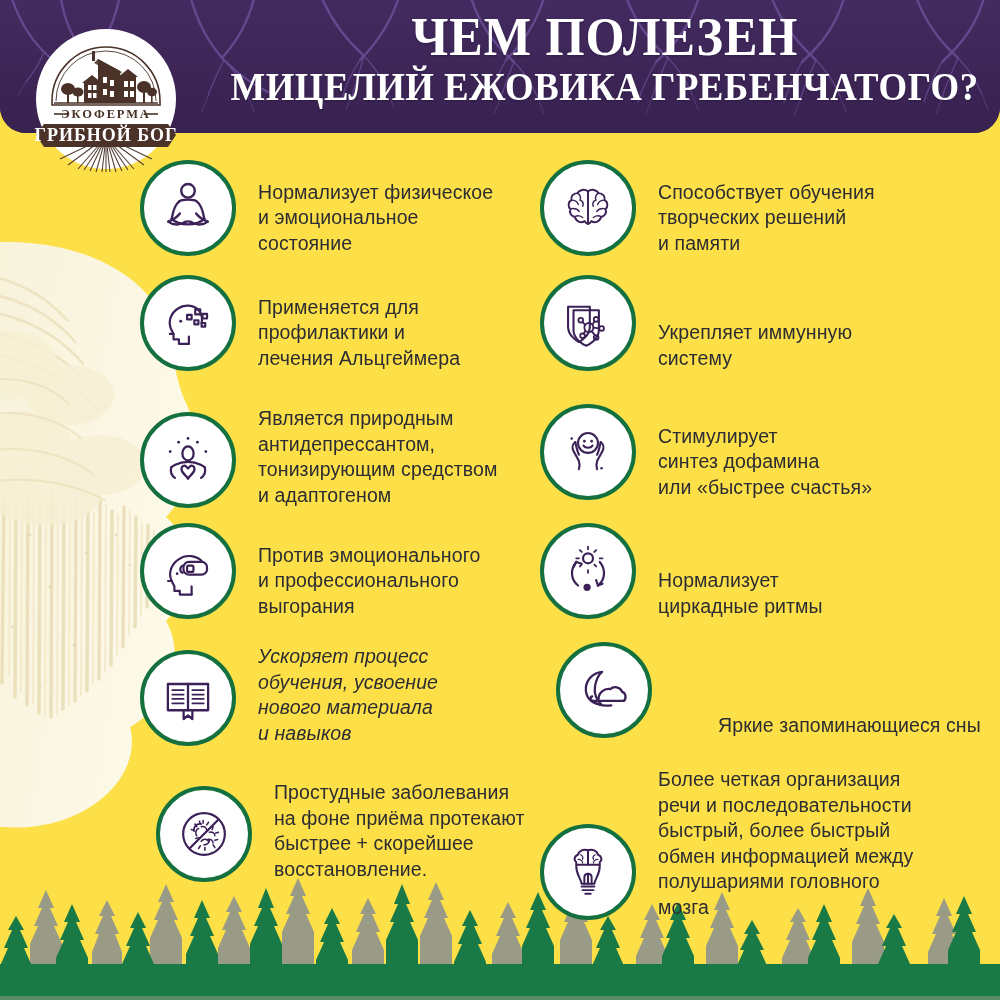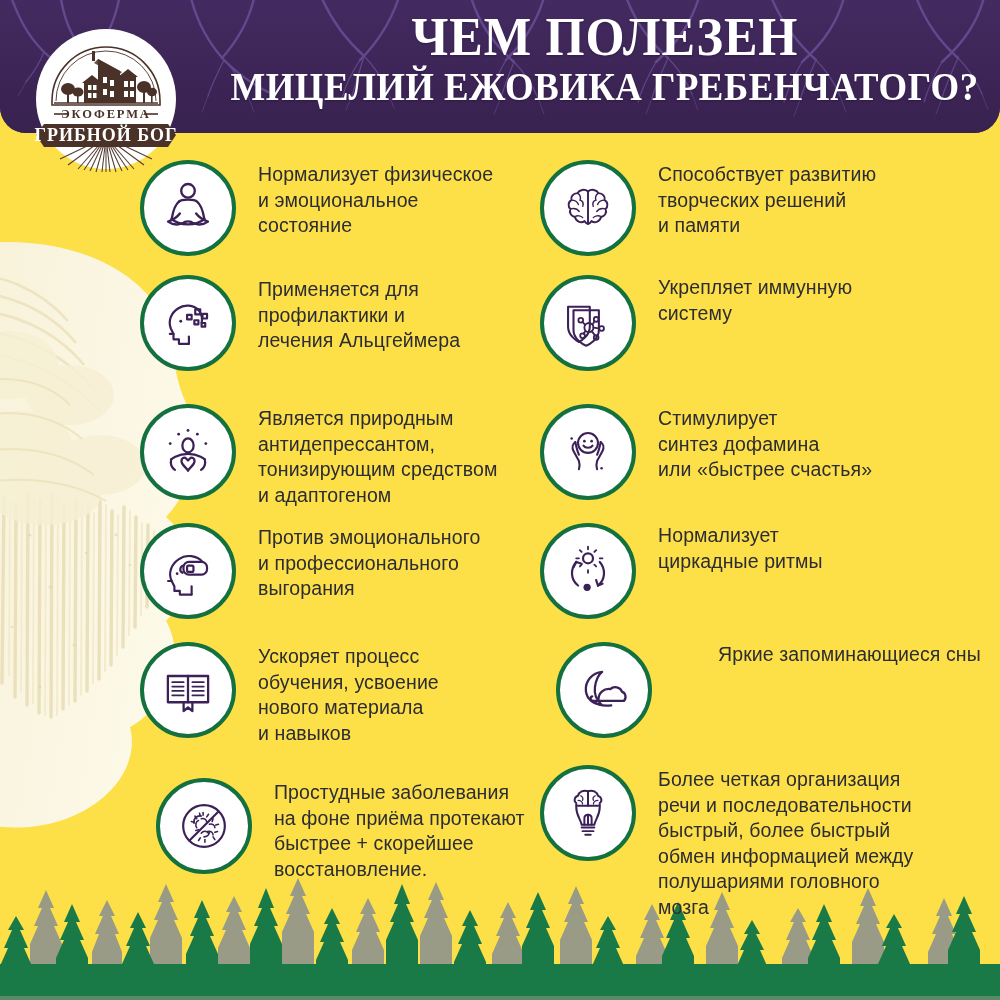--- a/index.html
+++ b/index.html
@@ -55,21 +55,21 @@
     position:absolute;left:-10px;top:235px;width:215px;height:620px;z-index:1;
     opacity:.93;
   }
 
   
   .content{position:absolute;left:0;top:150px;width:1000px;height:740px;z-index:3;}
   .col{position:absolute;top:0;}
   .col-left{left:140px;width:400px;}
   .col-right{left:540px;width:445px;}
 
-  .item{position:absolute;display:flex;align-items:flex-start;}
+  .item{position:absolute;display:flex;align-items:flex-end;}
   .badge{
     flex:0 0 auto;
     width:96px;height:96px;border-radius:50%;
     border:4px solid #14713f;
     background:#ffffff;
     box-sizing:border-box;
     display:flex;align-items:center;justify-content:center;
   }
   .badge svg{display:block;}
   .itext{
@@ -395,21 +395,21 @@
             <rect x="27" y="22" width="26" height="14" rx="6"></rect>
             <rect x="31" y="26" width="7" height="7" rx="1.6"></rect>
             <path d="M27,26 C23,27 22,32 26,34"></path>
           </svg>
         </div>
         <div class="itext">Против эмоционального
 и профессионального
 выгорания</div>
       </div>
 
-      <div class="item" style="top:492px;left:0;width:400px;">
+      <div class="item" style="top:492px;left:0;width:400px;font-style:italic;">
         <div class="badge">
           <svg width="56" height="56" viewBox="0 0 64 64" fill="none" stroke="#3b2157" stroke-width="2.6" stroke-linecap="round" stroke-linejoin="round">
             <rect x="9" y="16" width="46" height="30"></rect>
             <path d="M32,16 L32,46"></path>
             <path d="M27,46 L27,56 L32,52 L37,56 L37,46"></path>
             <g stroke-width="2">
               <path d="M14,23 L27,23"></path>
                 <path d="M14,28 L27,28"></path>
               <path d="M14,33 L27,33"></path>
                 <path d="M14,38 L27,38"></path>
@@ -478,21 +478,21 @@
               <path d="M17,42 C20,40 24,41 26,43"></path>
               <path d="M23,23 C26,24 27,27 26,30"></path>
               <path d="M44,15 C41,17 40,20 41,23"></path>
               <path d="M51,23 C47,23 44,25 43,28"></path>
               <path d="M52,33 C48,32 44,33 42,36"></path>
               <path d="M47,42 C44,40 40,41 38,43"></path>
               <path d="M41,23 C38,24 37,27 38,30"></path>
             </g>
           </svg>
         </div>
-        <div class="itext">Способствует развитию
+        <div class="itext">Способствует обучения
 творческих решений
 и памяти</div>
       </div>
 
       <div class="item" style="top:125px;left:0;width:445px;">
         <div class="badge">
           <svg width="58" height="58" viewBox="0 0 64 64" fill="none" stroke="#3b2157" stroke-width="2.3" stroke-linecap="round" stroke-linejoin="round">
             <path d="M10,14 L34,14 L34,36 C34,46 24,52 22,53 C20,52 10,46 10,36 Z"></path>
             <path d="M16,18 L44,18 L44,40 C44,50 33,56 30,57 C27,56 16,50 16,40 Z"></path>
             <g stroke-width="2">

